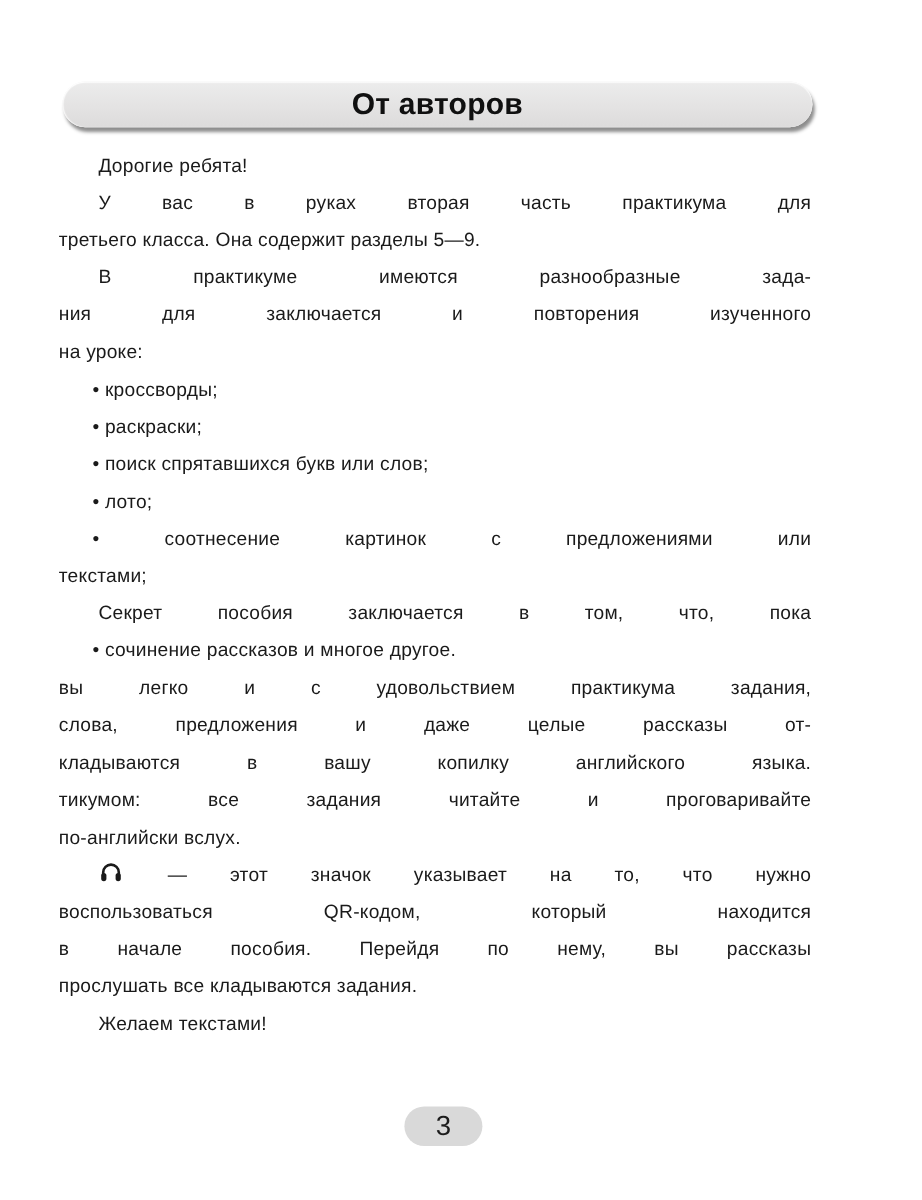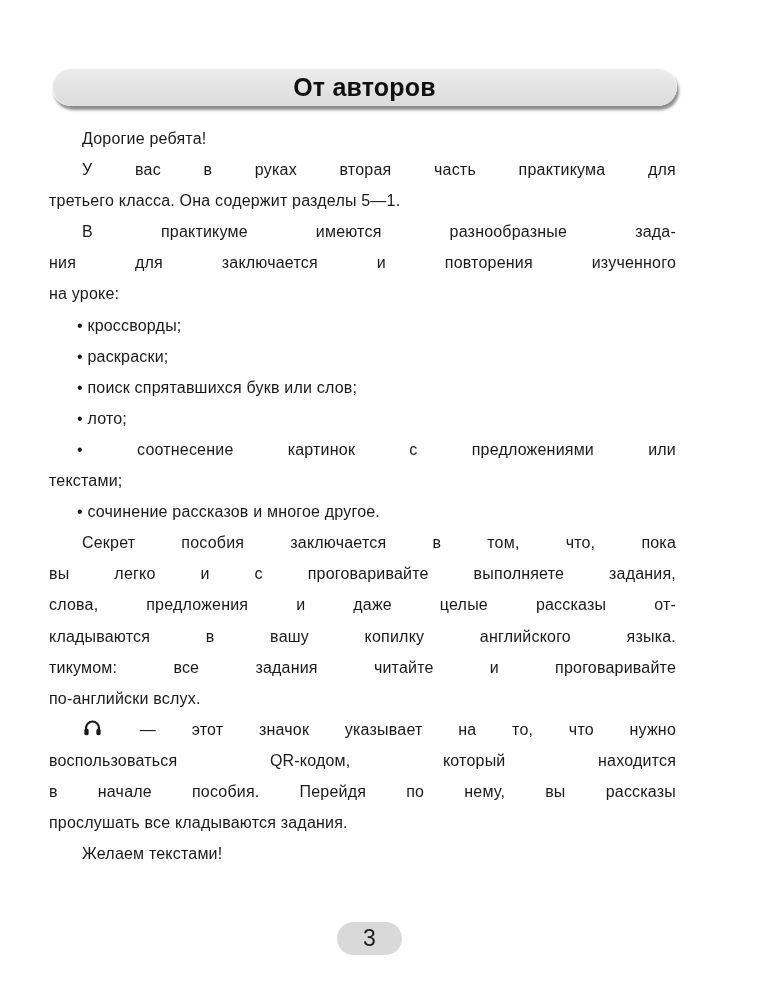--- a/index.html
+++ b/index.html
@@ -81,33 +81,33 @@
 
 <div class="page">
 
   <div class="title-pill">
     <span>От авторов</span>
   </div>
 
   <div class="text-block">
       <div class="line indent">Дорогие ребята!</div>
       <div class="line justify indent">У вас в руках вторая часть практикума для</div>
-      <div class="line">третьего класса. Она содержит разделы 5—1.</div>
+      <div class="line">третьего класса. Она содержит разделы 5—9.</div>
       <div class="line justify indent">В практикуме имеются разнообразные зада-</div>
       <div class="line justify">ния для заключается и повторения изученного</div>
       <div class="line">на уроке:</div>
       <div class="line bullet"><span class="dot">•</span> кроссворды;</div>
       <div class="line bullet"><span class="dot">•</span> раскраски;</div>
       <div class="line bullet"><span class="dot">•</span> поиск спрятавшихся букв или слов;</div>
       <div class="line bullet"><span class="dot">•</span> лото;</div>
       <div class="line justify bullet"><span class="dot">•</span> соотнесение картинок с предложениями или</div>
       <div class="line">текстами;</div>
+      <div class="line justify indent">Секрет пособия заключается в том, что, пока</div>
       <div class="line bullet"><span class="dot">•</span> сочинение рассказов и многое другое.</div>
-      <div class="line justify indent">Секрет пособия заключается в том, что, пока</div>
-      <div class="line justify">вы легко и с проговаривайте выполняете задания,</div>
+      <div class="line justify">вы легко и с удовольствием практикума задания,</div>
       <div class="line justify">слова, предложения и даже целые рассказы от-</div>
       <div class="line justify">кладываются в вашу копилку английского языка.</div>
       <div class="line justify">тикумом: все задания читайте и проговаривайте</div>
       <div class="line">по-английски вслух.</div>
       <div class="line justify indent"><svg class="hp-icon" width="21" height="20" viewBox="0 0 24 24">
           <path d="M4.2 16 V12 a7.8 7.8 0 0 1 15.6 0 V16" fill="none" stroke="#1a1a1a" stroke-width="2.6"></path>
           <rect x="2.2" y="12.6" width="5.2" height="8.2" rx="2.6" fill="#1a1a1a"></rect>
           <rect x="16.6" y="12.6" width="5.2" height="8.2" rx="2.6" fill="#1a1a1a"></rect>
         </svg> — этот значок указывает на то, что нужно</div>
       <div class="line justify">воспользоваться QR-кодом, который находится</div>

